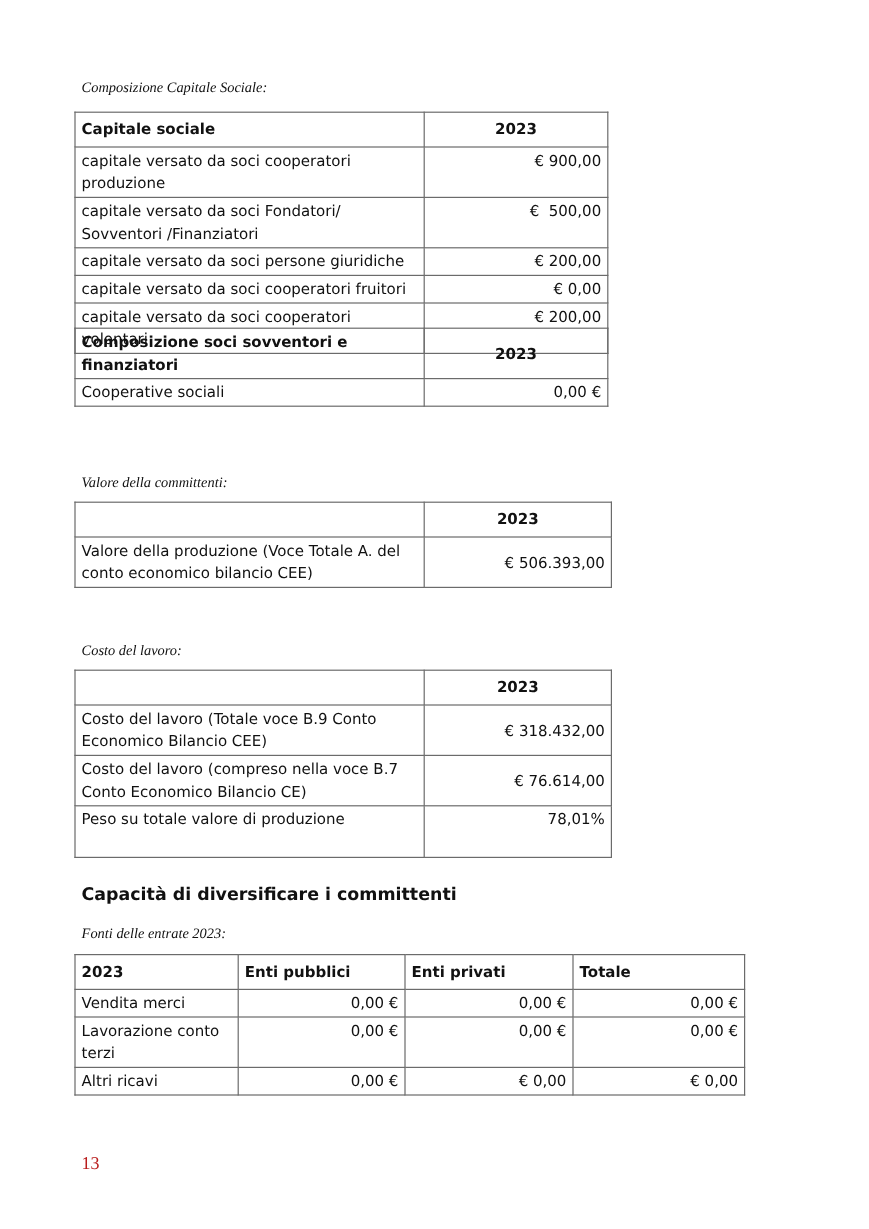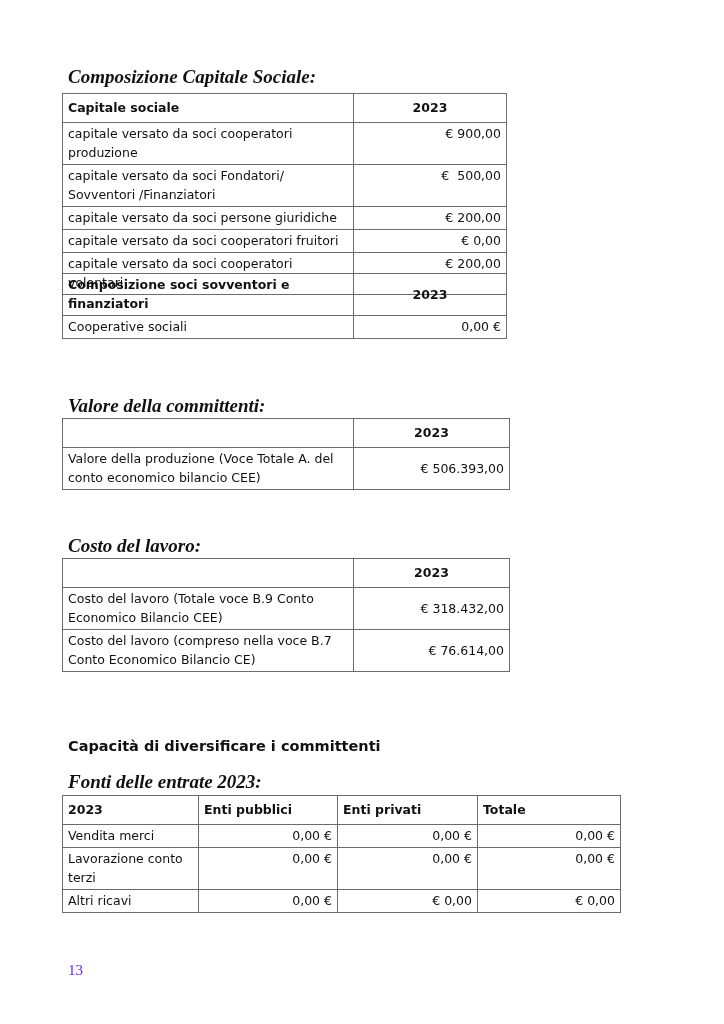--- a/index.html
+++ b/index.html
@@ -4,22 +4,22 @@
 <style>
   html, body { margin: 0; padding: 0; background: #ffffff; }
   body {
     width: 724px; height: 1024px; position: relative; overflow: hidden;
     font-family: "DejaVu Sans", "Liberation Sans", sans-serif;
     color: #111111;
   }
   .section-title {
     position: absolute;
     font-family: "Liberation Serif", "DejaVu Serif", serif;
-    font-style: italic; font-weight: bold;
-    font-size: 19px; color: #111;
+    font-style: italic; font-weight: normal;
+    font-size: 12px; color: #111;
     margin: 0;
   }
   .heading {
     position: absolute;
     font-family: "DejaVu Sans", "Liberation Sans", sans-serif;
     font-weight: bold; font-size: 14.5px; color: #111; margin: 0;
   }
   table.doc {
     position: absolute;
     border-collapse: collapse;
@@ -35,21 +35,21 @@
   }
   table.doc th {
     font-weight: bold; text-align: left; vertical-align: middle;
   }
   table.doc th.center { text-align: center; }
   table.doc td.num { text-align: right; }
   table.doc td.num.mid { vertical-align: middle; }
   .page-number {
     position: absolute;
     font-family: "Liberation Serif", "DejaVu Serif", serif;
-    font-size: 15px; color: #6d28d9;
+    font-size: 15px; color: #b91c1c;
   }
 </style>
 </head>
 <body>
 
 <h3 class="section-title" style="left:68px; top:66px;">Composizione Capitale Sociale:</h3>
 
 <table class="doc" style="left:62px; top:93px; width:444px;">
   <colgroup>
       <col style="width:291px">
@@ -132,20 +132,24 @@
     <th class="center">2023</th>
   </tr>
   <tr style="height:41px">
     <td>Costo del lavoro (Totale voce B.9 Conto Economico Bilancio CEE)</td>
     <td class="num mid">€ 318.432,00</td>
   </tr>
   <tr style="height:41px">
     <td>Costo del lavoro (compreso nella voce B.7 Conto Economico Bilancio CE)</td>
     <td class="num mid">€ 76.614,00</td>
   </tr>
+  <tr style="height:43px">
+    <td>Peso su totale valore di produzione</td>
+    <td class="num">78,01%</td>
+  </tr>
 </tbody>
   </table>
 
 <h2 class="heading" style="left:68px; top:738px;">Capacità di diversificare i committenti</h2>
 <h3 class="section-title" style="left:68px; top:771px;">Fonti delle entrate 2023:</h3>
 
 <table class="doc" style="left:62px; top:795px; width:558px;">
   <colgroup>
       <col style="width:136px">
       <col style="width:139px">

